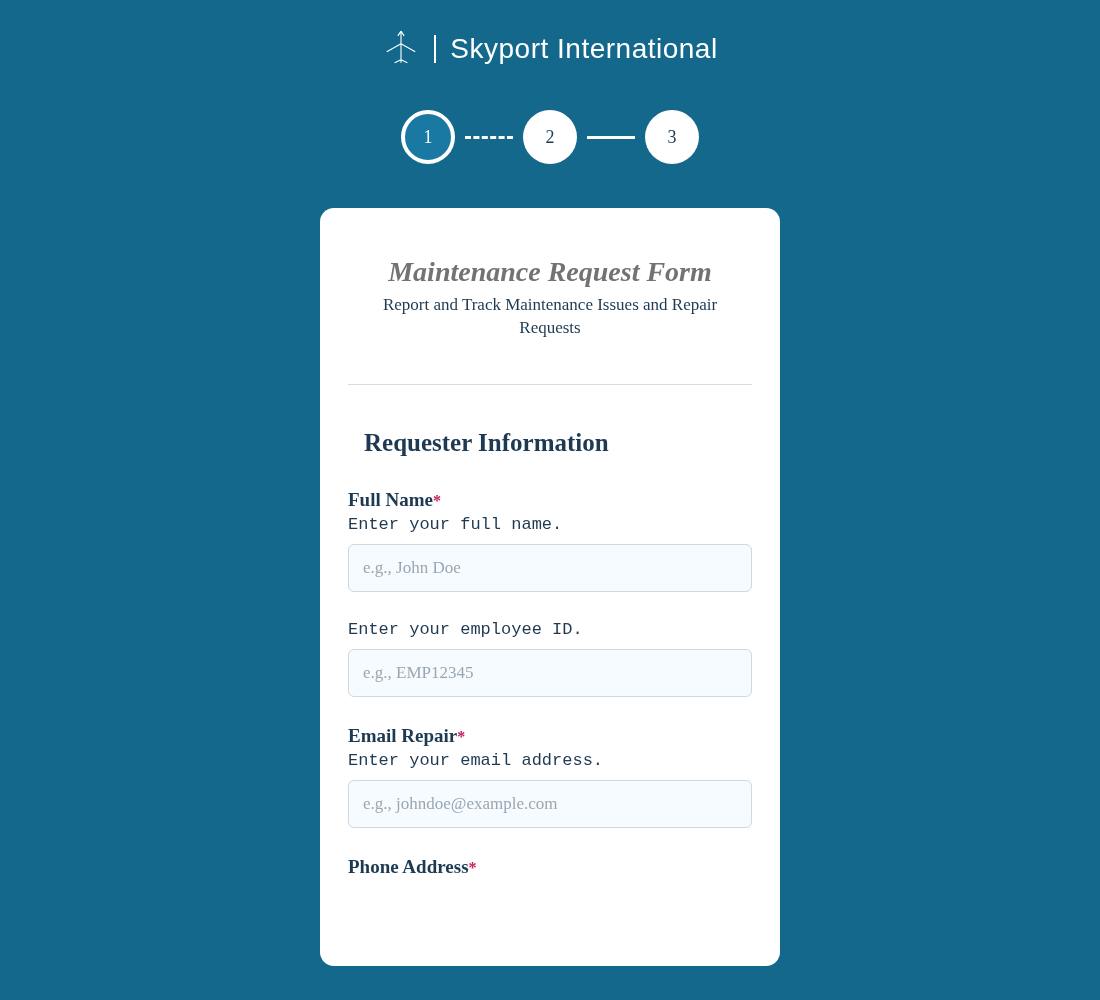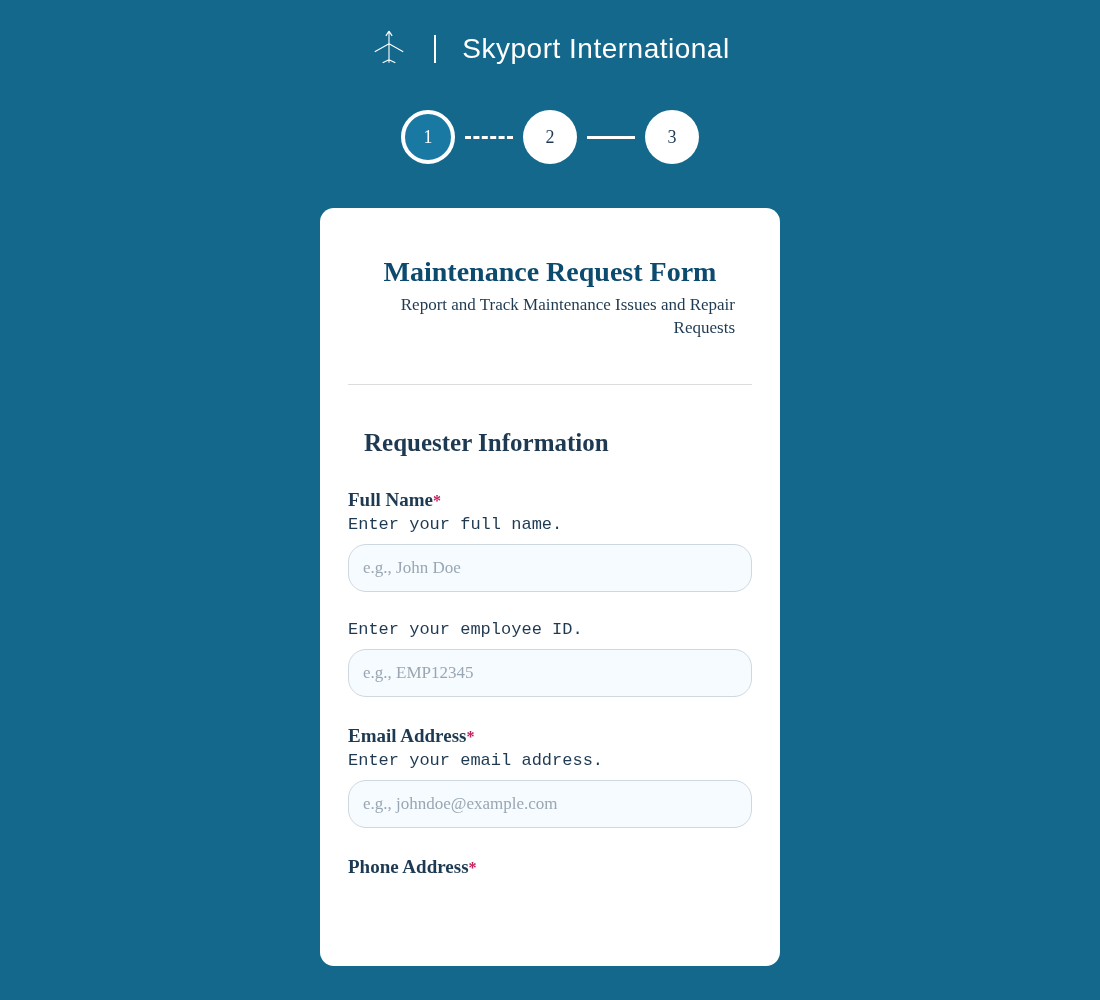--- a/index.html
+++ b/index.html
@@ -16,21 +16,21 @@
     width: 1100px;
     min-height: 1000px;
     display: flex;
     flex-direction: column;
     align-items: center;
     padding-top: 28px;
   }
   .logo-row {
     display: flex;
     align-items: center;
-    gap: 20px;
+    gap: 8px;
     color: #fff;
     font-family: 'Segoe UI', Arial, sans-serif;
   }
   .logo-text {
     font-size: 28px;
     font-weight: 400;
     letter-spacing: 0.5px;
   }
   .logo-divider {
     width: 2px;
@@ -94,26 +94,27 @@
     background: #fff;
     width: 460px;
     border-radius: 14px;
     margin-top: 44px;
     padding: 48px 28px 60px 28px;
   }
   .form-title {
     text-align: center;
     font-size: 28px;
     font-weight: 600;
-    color: #0c4a6e;
+    color: #737373;
     margin: 0 0 6px 0;
     font-family: Georgia, serif;
+    font-style: italic;
   }
   .form-subtitle {
-    text-align: right;
+    text-align: center;
     font-size: 17px;
     color: #1e3a52;
     margin: 0 auto 44px auto;
     max-width: 370px;
     line-height: 1.35;
     font-family: Georgia, serif;
   }
   .divider-line {
     border: none;
     border-top: 1px solid #dcdcdc;
@@ -143,21 +144,21 @@
   .field-hint {
     font-size: 17px;
     color: #1e3a52;
     margin: 4px 0 10px 0;
     font-family: Liberation Mono, monospace;
   }
   .text-input {
     width: 100%;
     height: 48px;
     border: 1px solid #cfd8df;
-    border-radius: 18px;
+    border-radius: 6px;
     background: #f5fbff;
     padding: 0 14px;
     font-size: 17px;
     font-family: Georgia, serif;
     color: #1e3a52;
   }
   .text-input::placeholder {
     color: #9aa7b2;
   }
 </style>
@@ -200,21 +201,21 @@
       <input type="text" class="text-input" placeholder="e.g., John Doe" style="">
     </div>
 
     <div class="field">
       <div class="field-hint">Enter your employee ID.</div>
       <input type="text" class="text-input" placeholder="e.g., EMP12345" style="">
     </div>
 
     <div class="field">
       <div>
-        <span class="field-label">Email Address</span><span class="req">*</span>
+        <span class="field-label">Email Repair</span><span class="req">*</span>
       </div>
       <div class="field-hint">Enter your email address.</div>
       <input type="text" class="text-input" placeholder="e.g., johndoe@example.com" style="">
     </div>
 
     <div class="field">
       <div>
         <span class="field-label">Phone Address</span><span class="req">*</span>
       </div>
     </div>

